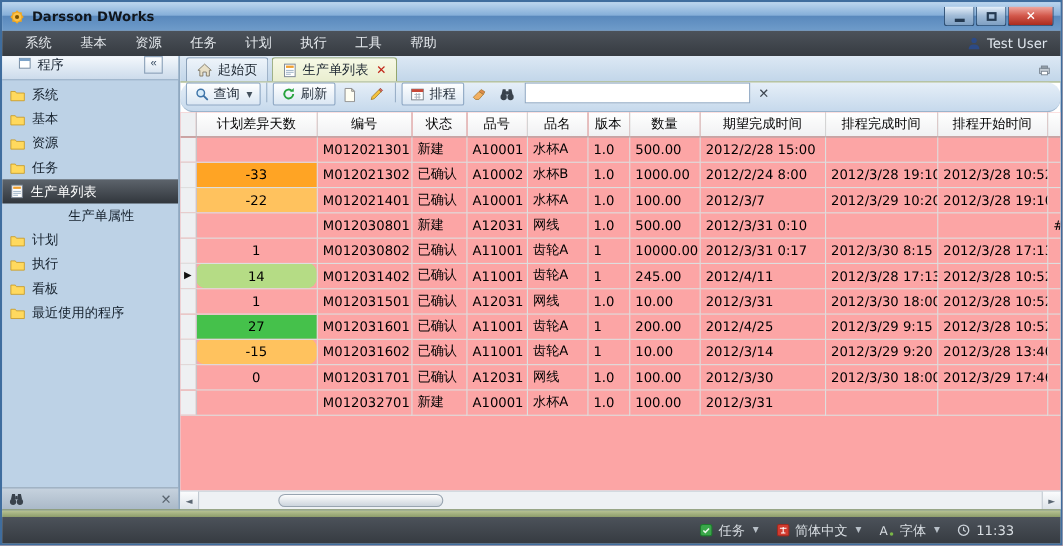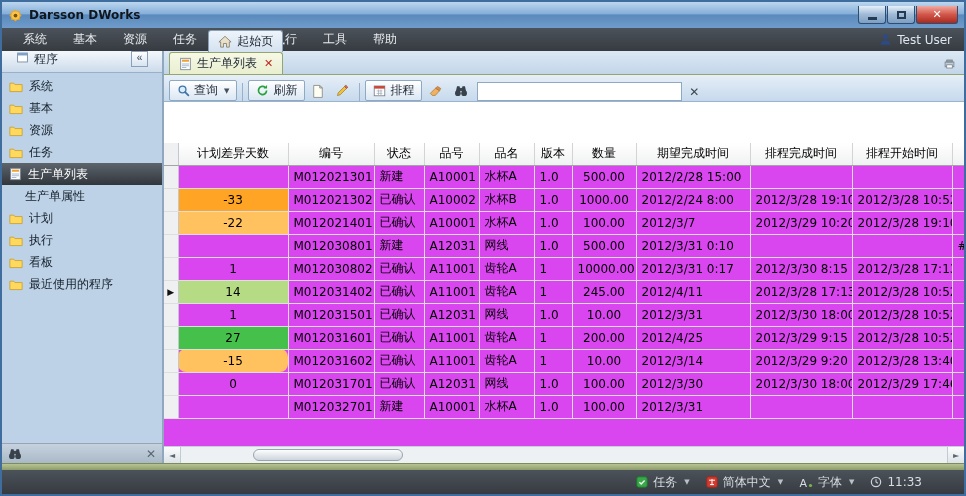--- a/index.html
+++ b/index.html
@@ -25,49 +25,49 @@
 
   
   .bodyrow { flex:0 0 412px; height:412px; display:flex; min-height:0; }
 
   
   .sidebar { width:162px; flex:0 0 162px; border-right:2px solid #8fa8c0; display:flex; flex-direction:column; background:#bdd2e6; }
   .sidebar-header { height:22px; flex:0 0 22px; background:linear-gradient(#f4f8fc,#ccdbeb); border-bottom:1px solid #9ab0c6; display:flex; align-items:flex-start; gap:5px; padding:0 14px; color:#1c2836;font-family:Liberation Mono, monospace; }
   .collapse-btn { margin-left:auto; width:17px; height:16px; border:1px solid #8aa0b8; background:linear-gradient(#ffffff,#d8e4f0); font-size:10px; line-height:1; display:flex; align-items:center; justify-content:center; color:#3a4e64; cursor:default; }
   .side-items { flex:1; padding-top:2px; overflow:hidden; }
   .side-item { height:22px; display:flex; align-items:center; gap:6px; padding:0 7px; color:#15202c; cursor:default; white-space:nowrap; }
-  .side-item.child { padding-left:23px; }
+  .side-item.child { padding-left:60px; }
   .side-item.selected { background:linear-gradient(#5d646c,#31363c); color:#fff; }
   .sidebar-footer { height:20px; flex:0 0 20px; background:linear-gradient(#c6d2de,#aab9c8); border-top:1px solid #96a6b6; display:flex; align-items:center; padding:0 6px; }
   .footer-x { color:#5a6570; font-weight:bold; font-size:12px; cursor:default; }
 
   
   .main { flex:1; display:flex; flex-direction:column; min-width:0; background:#fff; }
 
   .tabbar { height:24px; flex:0 0 24px; background:linear-gradient(#dce8f4,#c2d6e9); display:flex; align-items:flex-end; padding:2px 5px 0 5px; border-bottom:1px solid #93a66f; }
   .tab { height:22px; display:flex; align-items:center; gap:5px; padding:0 9px; border:1px solid #8aa0b8; border-bottom:none; border-radius:3px 3px 0 0; background:linear-gradient(#eef4fa,#d4e2f0); color:#202a34; margin-right:3px; cursor:default; white-space:nowrap; }
   .tab.active { border-color:#93a66f; background:linear-gradient(#f7f9e6,#e9eecf); }
   .tab-close { color:#c2271a; font-weight:bold; font-size:11px; margin-left:2px; }
   .tabbar-right { margin-left:auto; align-self:center; padding:0 3px; }
 
-  .toolbar { height:27px; flex:0 0 27px; background:linear-gradient(#e6eff8,#c6d9ec); border-bottom:1px solid #9ab4cc; display:flex; align-items:flex-end; gap:2px; padding:0 5px; }
+  .toolbar { height:27px; flex:0 0 27px; background:linear-gradient(#e6eff8,#c6d9ec); border-bottom:1px solid #9ab4cc; display:flex; align-items:flex-start; gap:2px; padding:0 5px;border-radius:12px; }
   .tbtn { height:21px; display:flex; align-items:center; gap:4px; padding:0 7px; border:1px solid #8fa8c4; border-radius:2px; background:linear-gradient(#ffffff,#dbe7f3); color:#1d2835; cursor:default; }
   .tbtn.flat { border-color:transparent; background:transparent; padding:0 4px; }
   .tsep { width:1px; height:18px; background:#9ab0c8; margin:0 3px; flex:0 0 1px; }
   .tinput { width:205px; height:19px; border:1px solid #8fa8c4; background:#fff; padding:0 4px; font:inherit; margin-left:2px; }
   .tclear { width:20px; height:19px; display:flex; align-items:center; justify-content:center; color:#3e4650; font-weight:bold; cursor:default; }
   .caret { font-size:7px; color:#44505c; margin-left:2px; }
 
   
-  .table-area { flex:1; overflow:hidden; background:#d946ef;margin-top:41px; }
+  .table-area { flex:1; overflow:hidden; background:#fca5a5; }
   table { border-collapse:collapse; table-layout:fixed; width:800px; }
   th { height:22px; background:linear-gradient(#ffffff,#f0f1f2); border-right:1px solid #d4d4d4; border-bottom:1px solid #a4a4a4; font-weight:normal; color:#000; text-align:center; padding:0 2px; white-space:nowrap; overflow:hidden; }
   td { height:23px; border-right:1px solid #dedede; border-bottom:1px solid #dedede; padding:0 5px; white-space:nowrap; overflow:hidden; color:#000; }
   td.gutter, th.gutter { background:#eef0f2; border-right:1px solid #c4c8cc; text-align:center; padding:0; font-size:9px; color:#111; }
-  td.al-c { text-align:center; } td.al-r { text-align:center; }
+  td.al-c { text-align:center; } td.al-r { text-align:left; }
 
   
   .hscroll { height:17px; flex:0 0 17px; background:#eef1f4; border-top:1px solid #c8d0d8; display:flex; align-items:stretch; }
   .hs-btn { width:17px; background:linear-gradient(#fbfcfd,#dde3e9); border-right:1px solid #c2cad2; font-size:8px; color:#5a6672; display:flex; align-items:center; justify-content:center; cursor:default; }
   .hs-btn.right { border-right:none; border-left:1px solid #c2cad2; }
   .hs-track { flex:1; position:relative; }
   .hs-thumb { position:absolute; left:72px; width:150px; top:2px; bottom:2px; background:linear-gradient(#fdfdfd,#cdd5dd); border:1px solid #98a4b0; border-radius:7px; }
 
   
   .strip { height:7px; flex:0 0 7px; background:linear-gradient(#b9c495,#8d9c6a); border-top:1px solid #7d8c5c; }
@@ -232,21 +232,21 @@
             </svg>
           </span>
         <span class="flex-spacer"></span>
         <span class="footer-x">✕</span>
       </div>
     </div>
 
     <div class="main">
 
       <div class="tabbar">
-        <div style="display:flex;align-items:flex-end;flex-direction:column;" id="tabs-wrap">
+        <div style="display:flex;align-items:flex-end;" id="tabs-wrap">
             <div class="tab">
               <span class="icon">
                 <svg width="14" height="13" viewBox="0 0 16 15">
                   <path d="M8 1.5L15 8h-2v6H9.8V9.8H6.2V14H3V8H1z" fill="#e8e0c8" stroke="#7a7260" stroke-width="0.9"></path>
                 </svg>
               </span>
               <span>起始页</span>
             </div>
             <div class="tab active">
               <span class="icon">
@@ -438,21 +438,21 @@
                 <td>齿轮A</td>
                 <td>1</td>
                 <td class="al-r">10000.00</td>
                 <td>2012/3/31 0:17</td>
                 <td>2012/3/30 8:15</td>
                 <td>2012/3/28 17:13</td>
                 <td class="al-c"></td>
               </tr>
               <tr class="selected">
                 <td class="gutter">▶</td>
-                <td class="al-c" style="background: rgb(181, 220, 133);">14</td>
+                <td class="al-c" style="background: rgb(181, 220, 133); border-radius: 9px;">14</td>
                 <td>M012031402</td>
                 <td>已确认</td>
                 <td>A11001</td>
                 <td>齿轮A</td>
                 <td>1</td>
                 <td class="al-r">245.00</td>
                 <td>2012/4/11</td>
                 <td>2012/3/28 17:13</td>
                 <td>2012/3/28 10:52</td>
                 <td class="al-c"></td>

